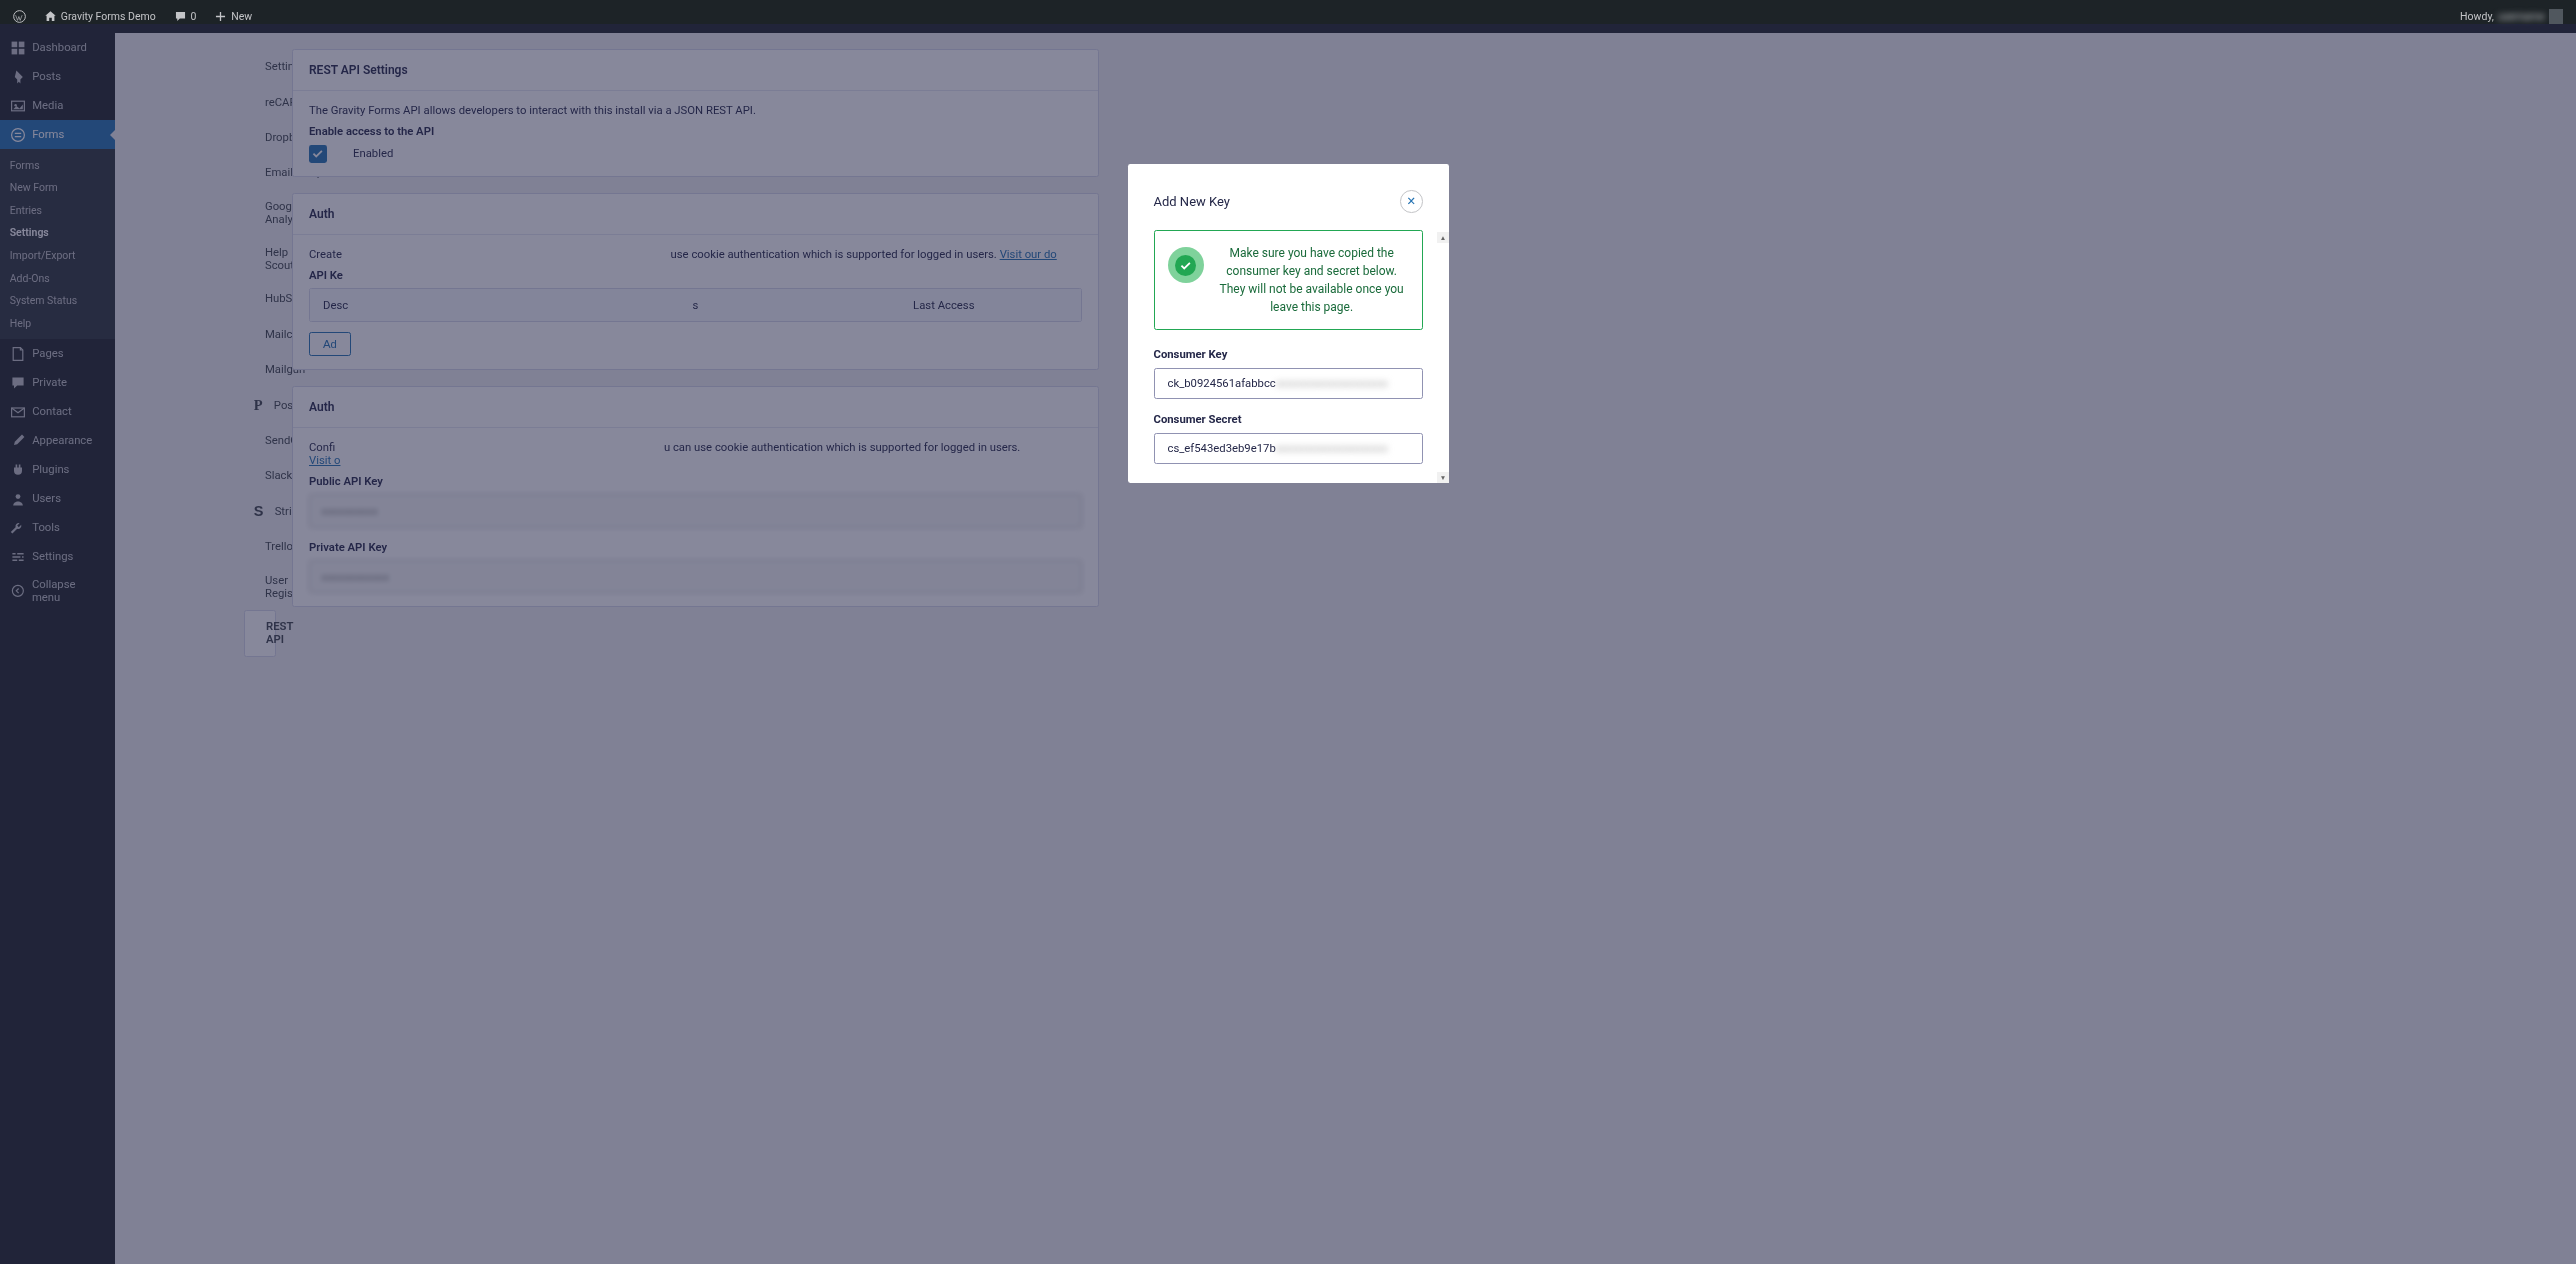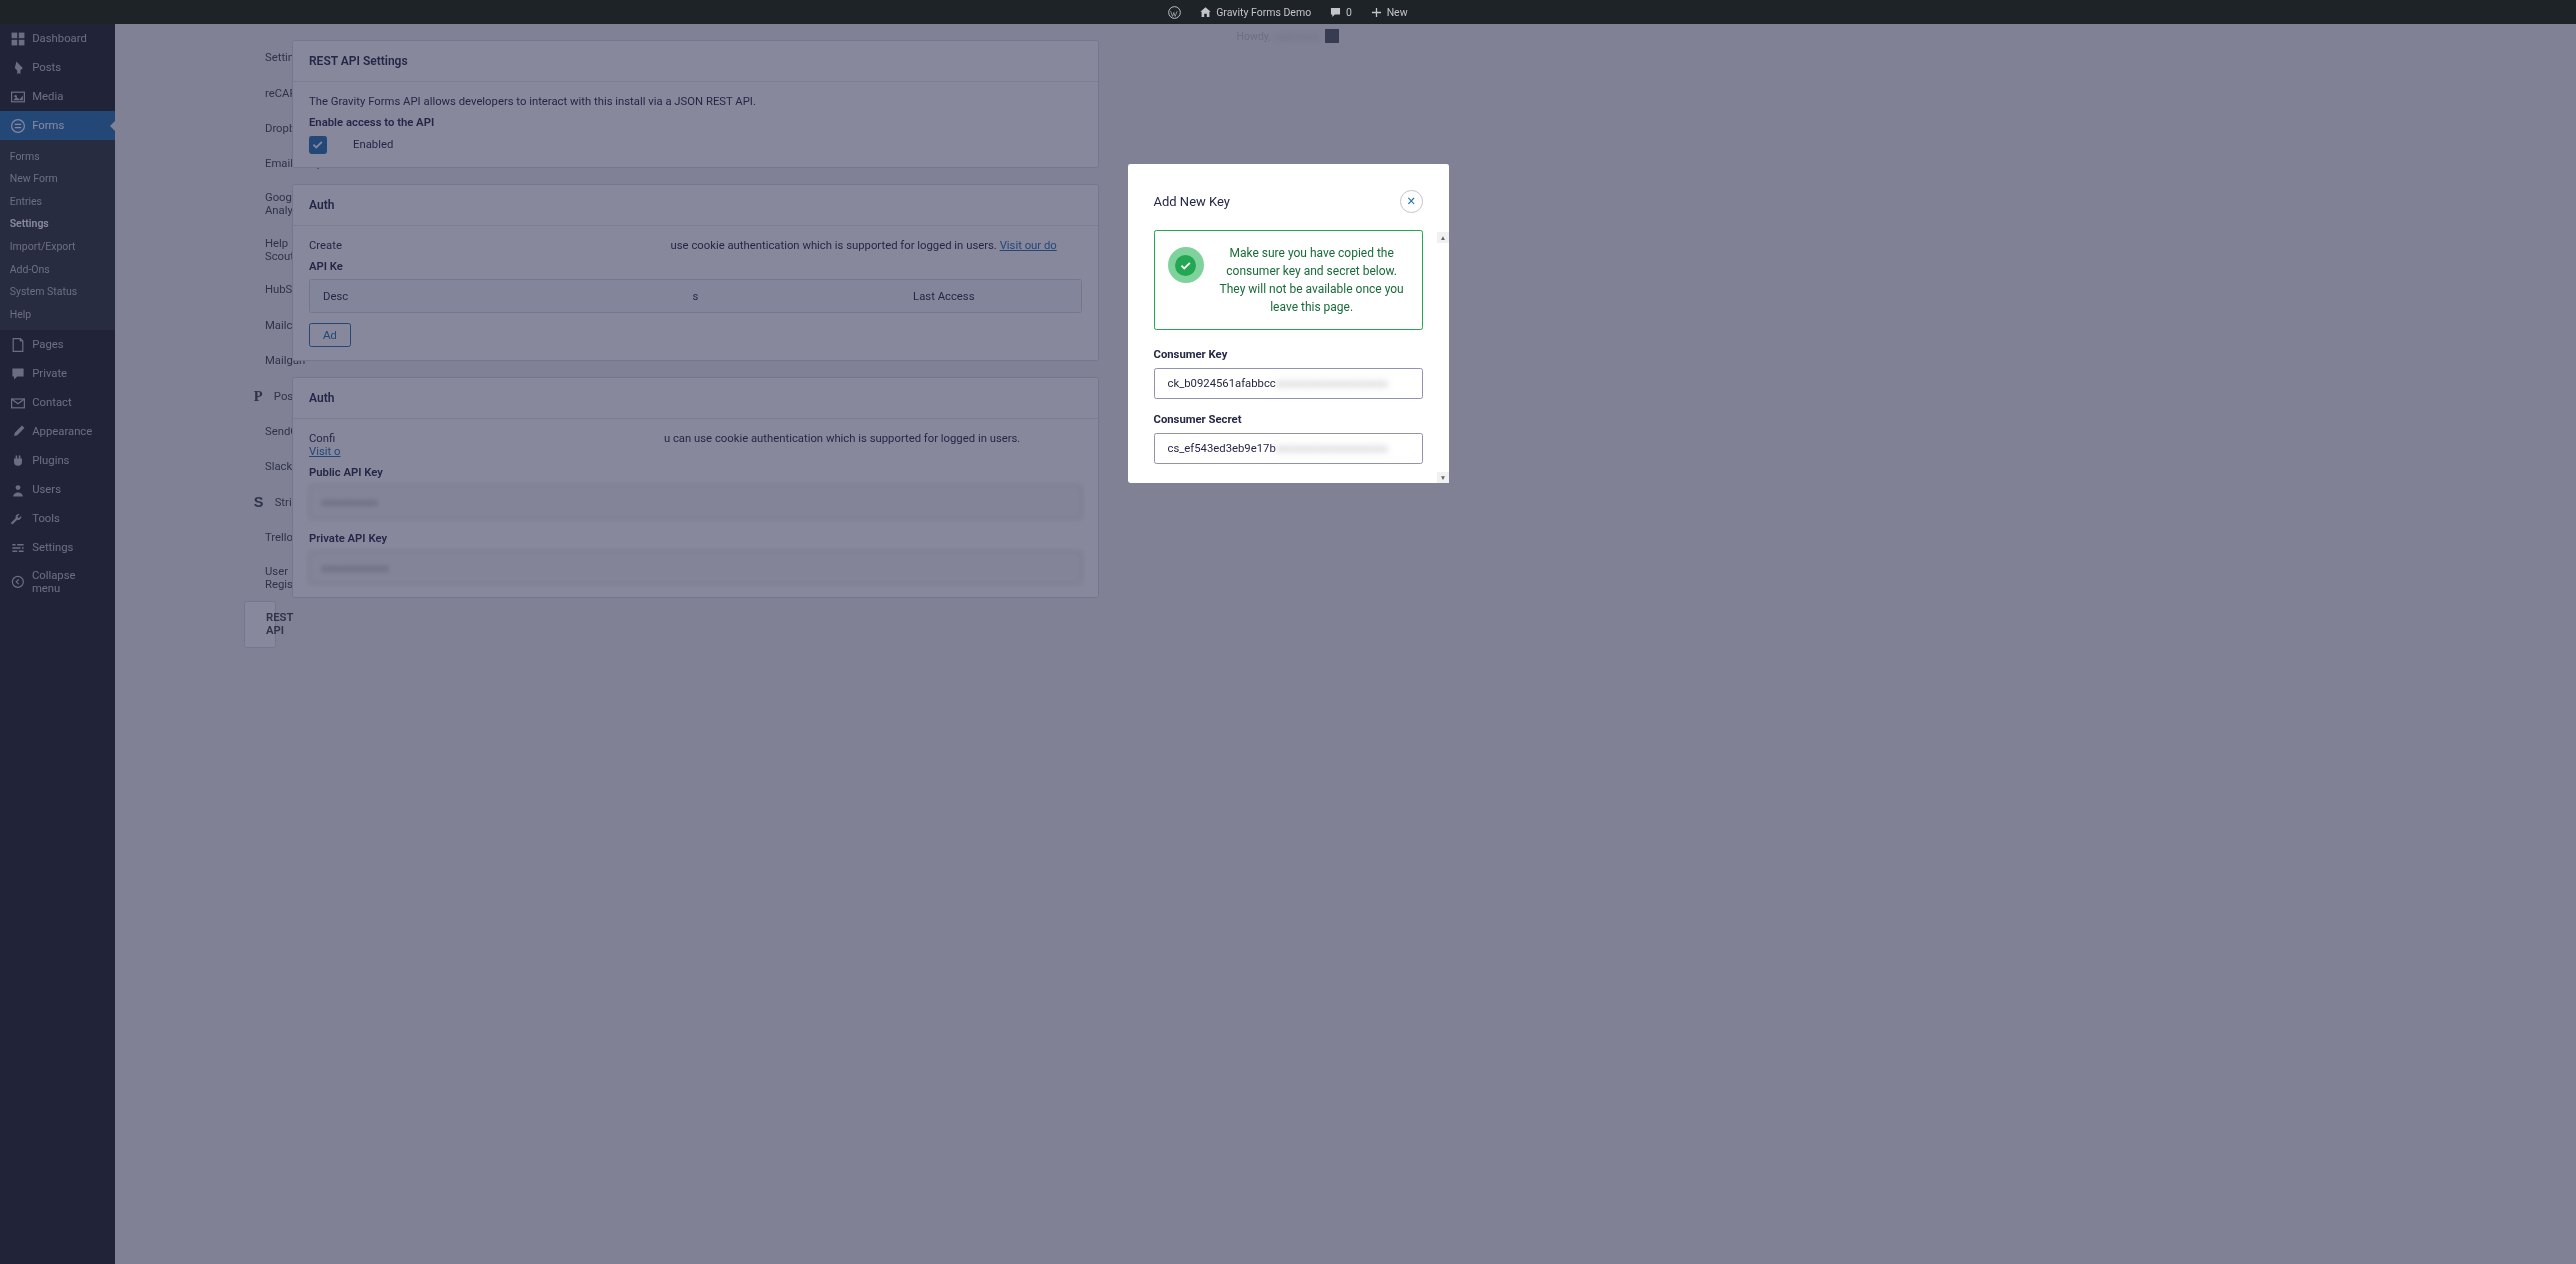--- a/index.html
+++ b/index.html
@@ -1,19 +1,19 @@
 <!DOCTYPE html>
 <html style="font-size:13px"><head>
 <meta charset="utf-8">
 <style>
 * { box-sizing: border-box; margin: 0; padding: 0; }
 body { font-family: -apple-system, BlinkMacSystemFont, "Segoe UI", Roboto, sans-serif; font-size: 10.5px; color: #3c434a; background: #f0f0f1; overflow: hidden; height: 100vh; }
 
 
-.wp-adminbar { height: 24px; background: #1d2327; color: #c3c4c7; display: flex; align-items: center; padding: 0 6.5px; font-size: 10.5px; justify-content: space-between; flex-direction: column; }
+.wp-adminbar { height: 33px; background: #1d2327; color: #c3c4c7; display: flex; align-items: center; padding: 0 6.5px; font-size: 10.5px; justify-content: space-between; }
 .adminbar-left, .adminbar-right { display: flex; align-items: center; gap: 4.8px; }
 .adminbar-item { display: flex; align-items: center; gap: 4px; padding: 0 6.5px; height: 24px; color: #c3c4c7; cursor: pointer; }
 .adminbar-icon { width: 13px; height: 13px; fill: currentColor; }
 .blur-name { filter: blur(3.2px); }
 
 
 .wrap { display: flex; height: calc(100vh - 24px); }
 
 
 .wp-sidebar { width: 115px; background: #1d2327; color: #c3c4c7; overflow-y: auto; flex-shrink: 0; }

